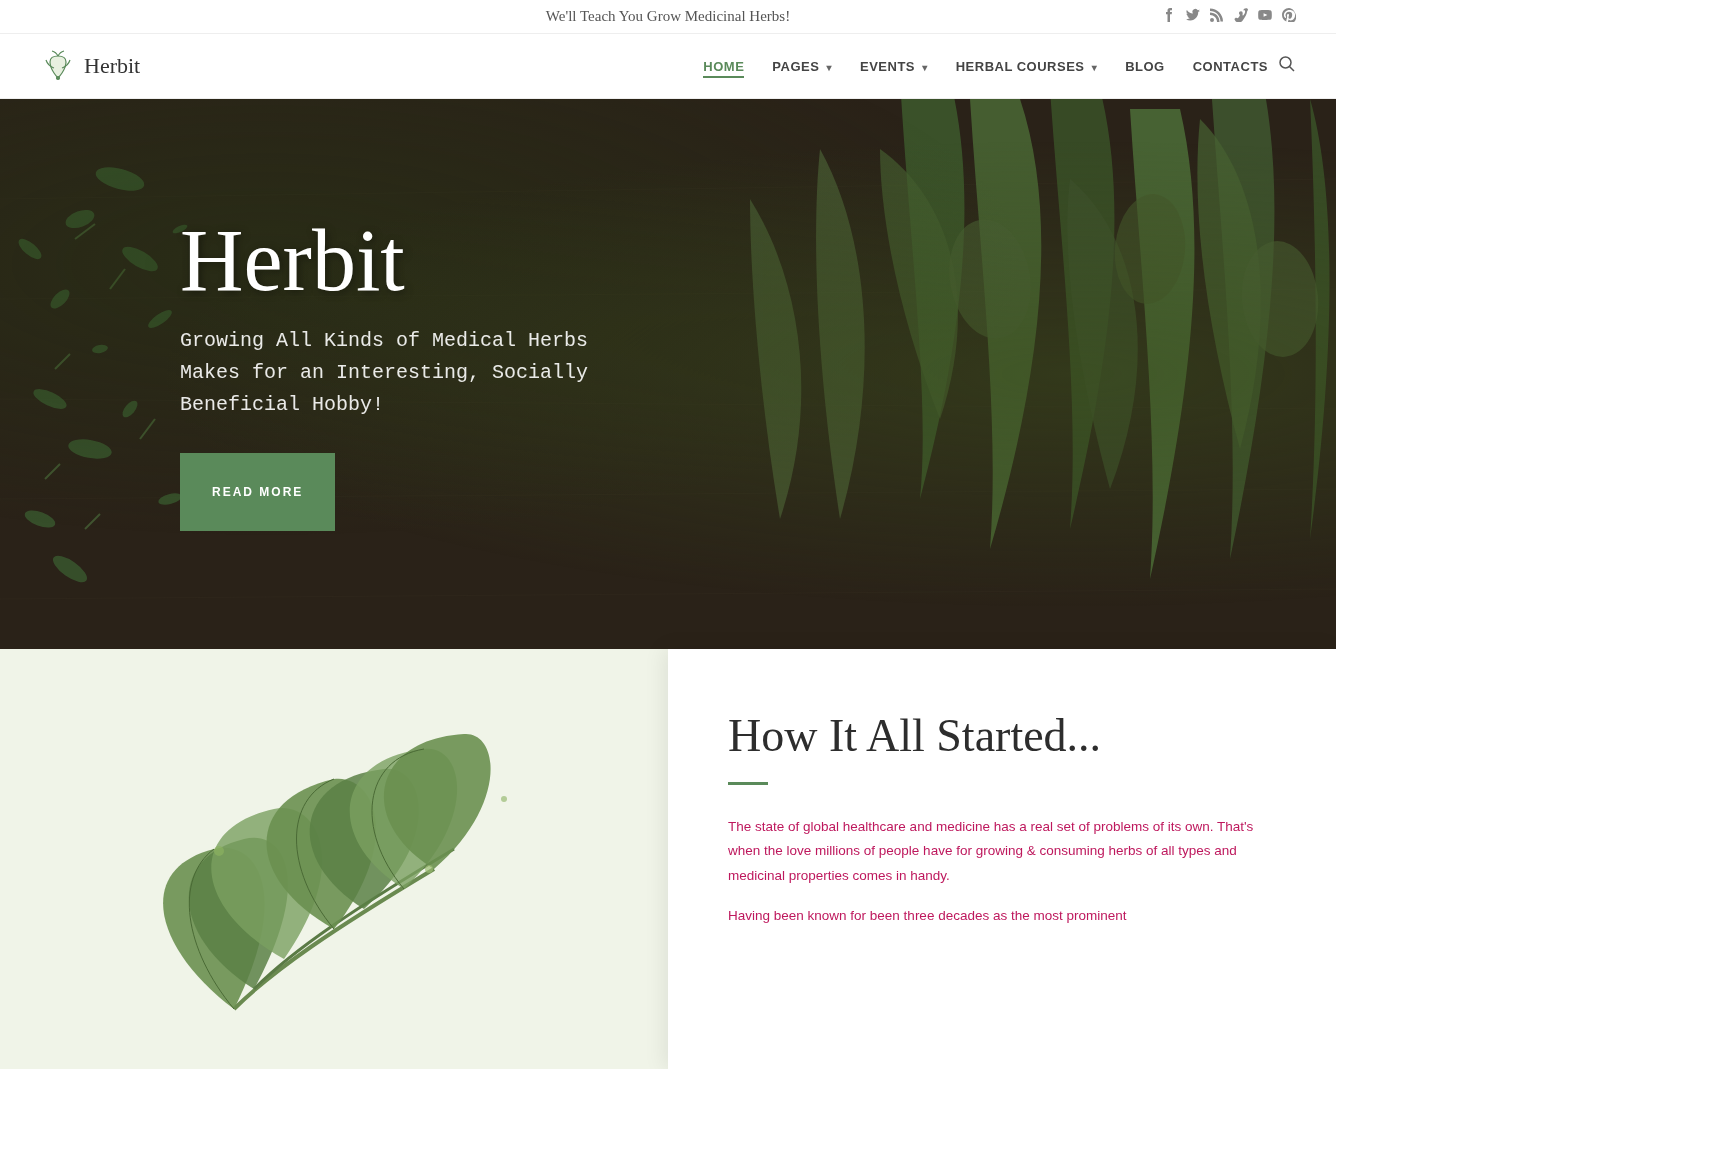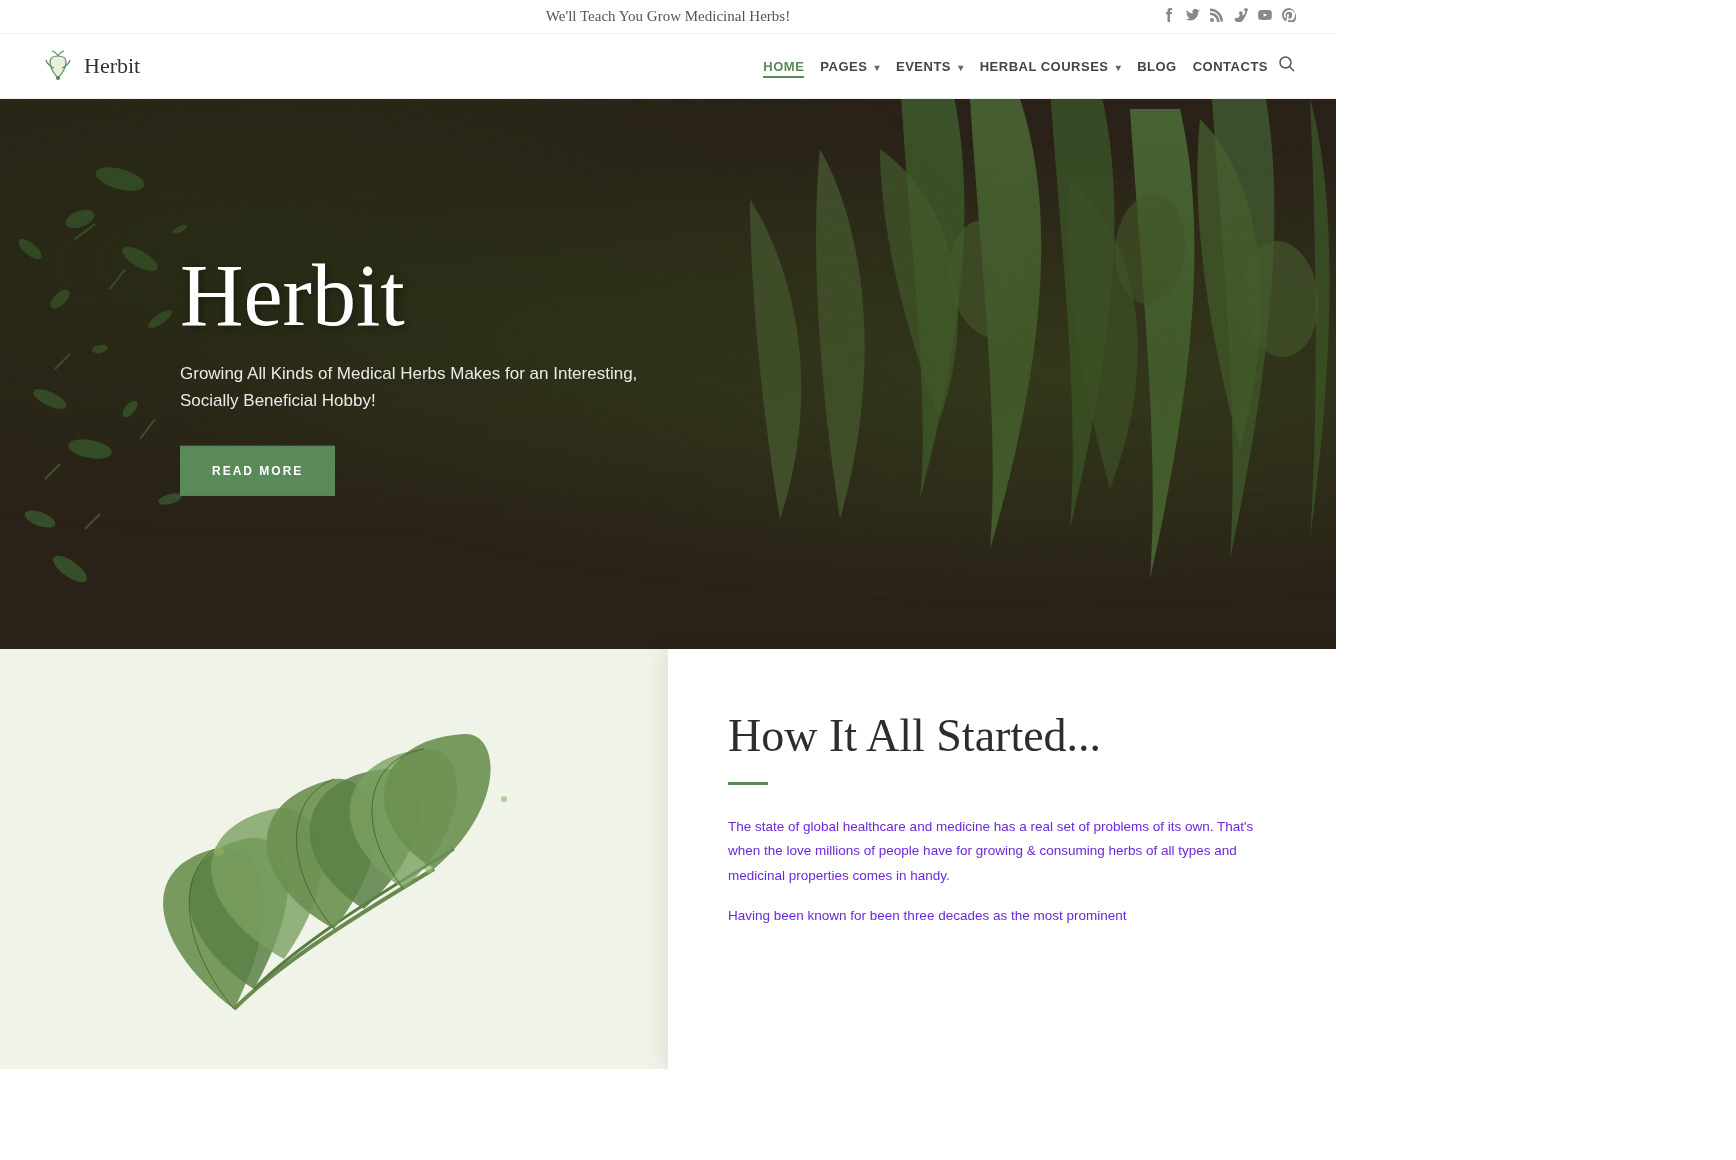--- a/index.html
+++ b/index.html
@@ -49,21 +49,21 @@
     }
     .logo-text {
       font-size: 22px;
       font-family: Georgia, serif;
       color: #333;
       font-weight: normal;
     }
     .nav-links {
       display: flex;
       align-items: center;
-      gap: 16px;
+      gap: 28px;
       list-style: none;
     }
     .nav-links li a {
       text-decoration: none;
       color: #444;
       font-size: 13px;
       font-family: Arial, sans-serif;
       font-weight: 600;
       letter-spacing: 0.5px;
       text-transform: uppercase;
@@ -118,32 +118,32 @@
     .hero-title {
       font-size: 88px;
       font-family: Georgia, serif;
       font-weight: normal;
       color: #fff;
       line-height: 1;
       margin-bottom: 20px;
       text-shadow: 2px 2px 8px rgba(0,0,0,0.4);
     }
     .hero-subtitle {
-      font-size: 17px;
-      font-family: Liberation Sans, sans-serif;
+      font-size: 20px;
+      font-family: Liberation Mono, monospace;
       color: rgba(255,255,255,0.9);
       line-height: 1.6;
       margin-bottom: 32px;
       max-width: 480px;
     }
     .hero-btn {
       display: inline-block;
       background: #5a8a5a;
       color: #fff;
-      padding: 16px 30px;
+      padding: 30px 30px;
       font-size: 12px;
       font-family: Arial, sans-serif;
       font-weight: 700;
       letter-spacing: 2px;
       text-transform: uppercase;
       text-decoration: none;
       cursor: pointer;
       border: 2px solid #5a8a5a;
     }
 
@@ -177,21 +177,21 @@
     }
     .content-divider {
       width: 40px;
       height: 3px;
       background: #5a8a5a;
       margin-bottom: 30px;
     }
     .content-text p {
       font-size: 13.5px;
       font-family: Arial, sans-serif;
-      color: #6d28d9;
+      color: #be185d;
       line-height: 1.8;
       margin-bottom: 16px;
     }
 
     
     .herb-scatter {
       position: absolute;
       left: 0; top: 0; width: 100%; height: 100%;
     }
   </style>

